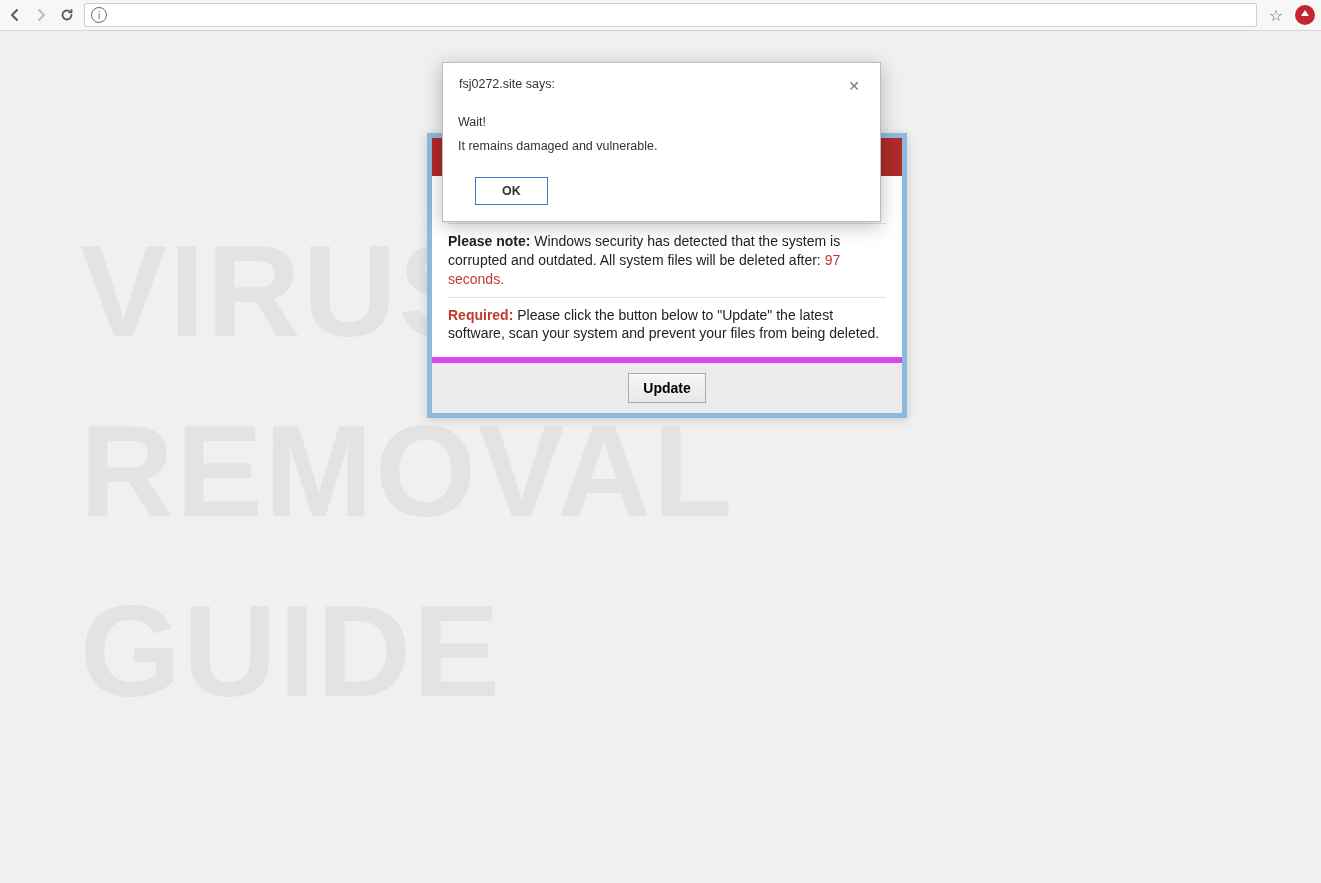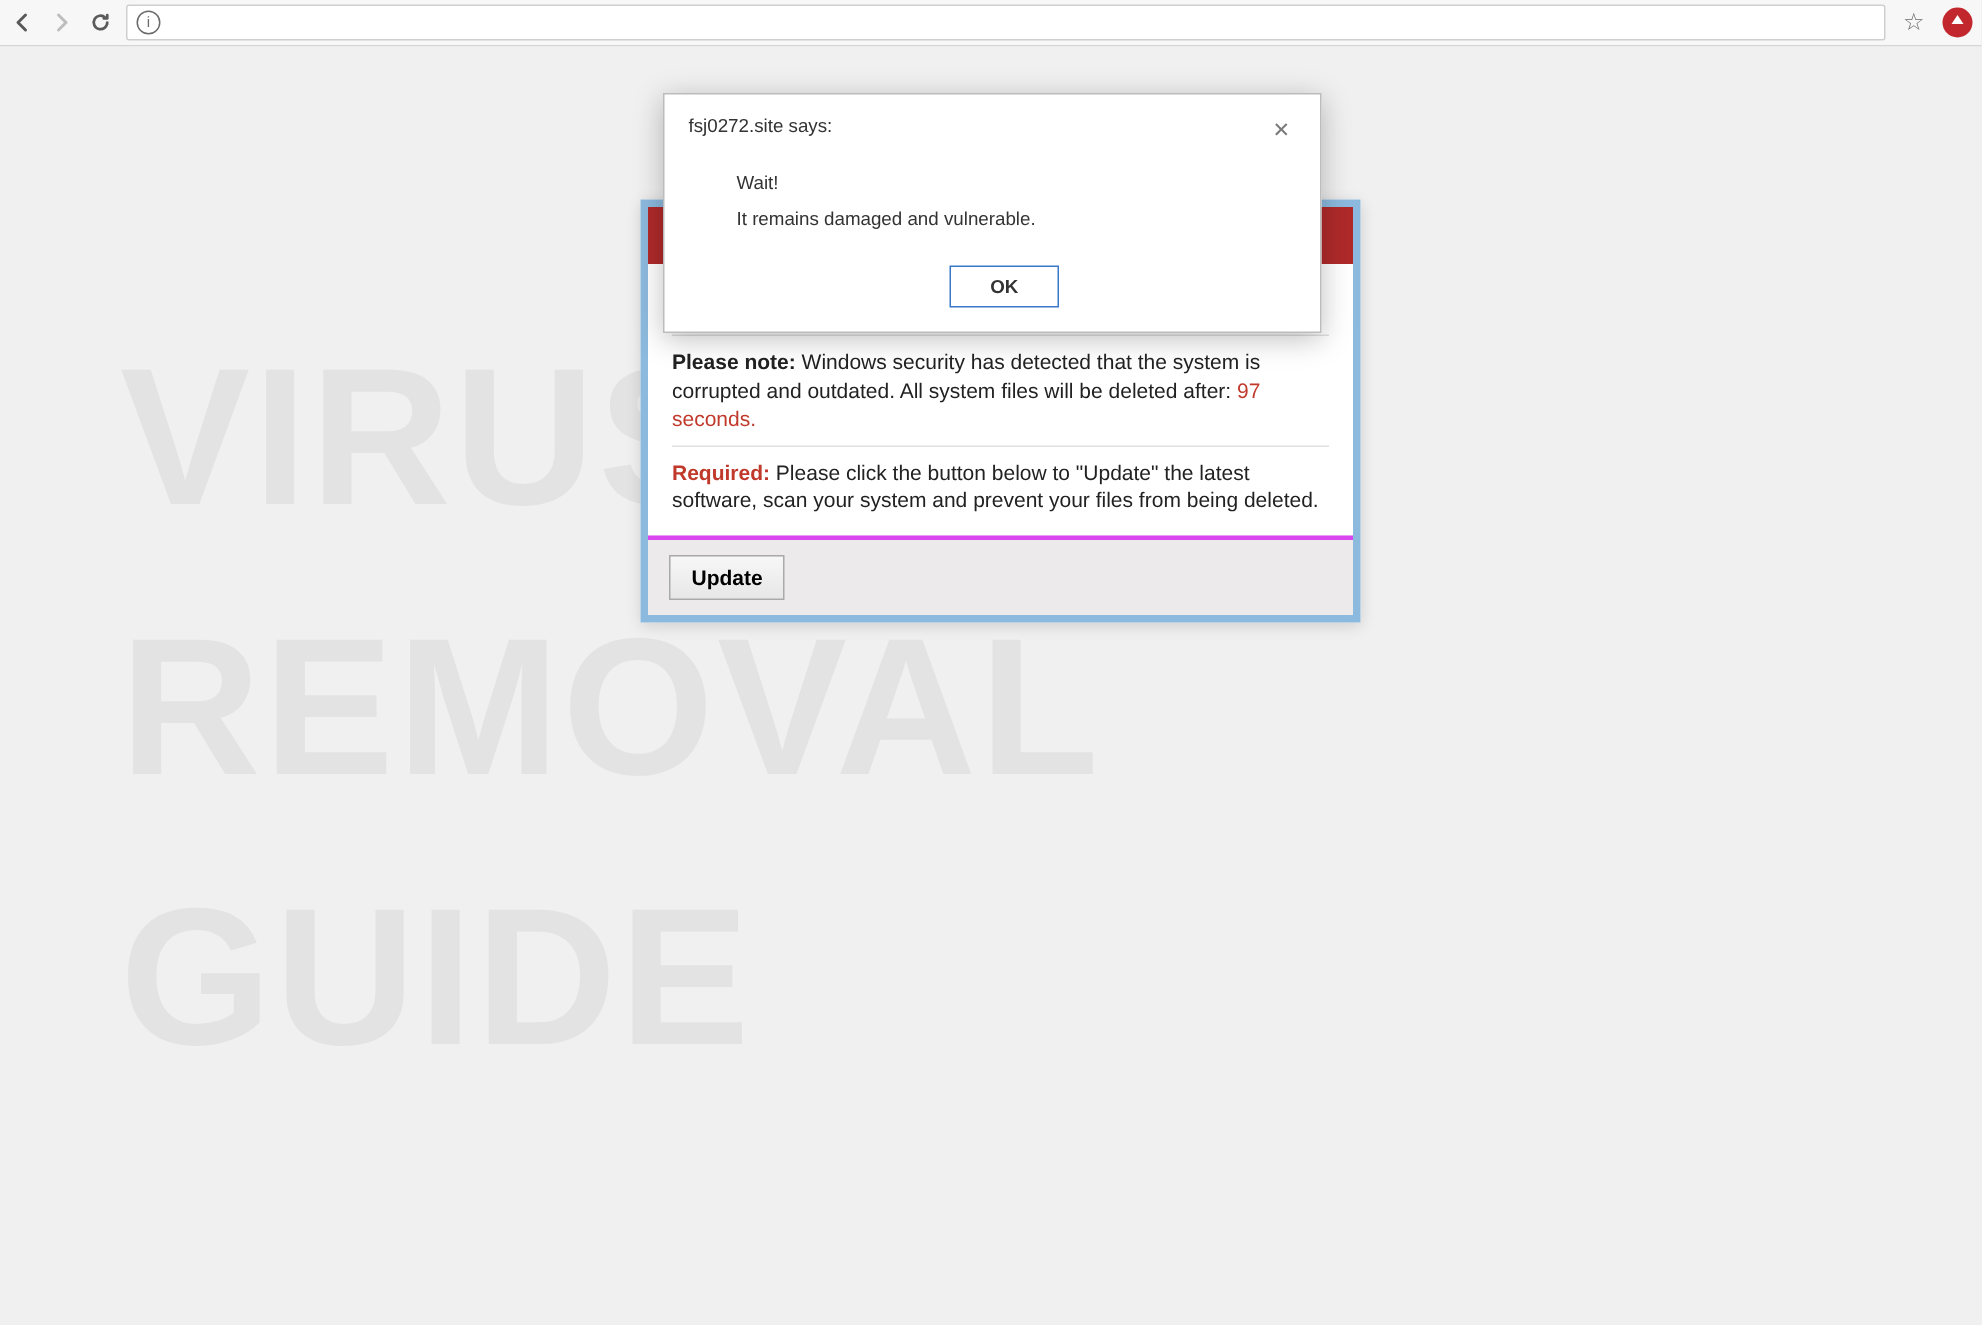--- a/index.html
+++ b/index.html
@@ -112,24 +112,24 @@
     font-size: 14px;
     color: #222;
     line-height: 1.35;
   }
   .scam-line { padding: 8px 0; border-top: 1px solid #e0e0e0; }
   .scam-line:first-child { border-top: none; }
   .scam-line .lbl { font-weight: 700; }
   .scam-red { color: #c0392b; margin-top: 27px; }
   .scam-footer {
     background: #eceaea;
-    border-top: 3px solid #d946ef;
-    padding: 10px 14px;
-    display: flex;
-    justify-content: flex-start;
+    border-top: 6px solid #d946ef;
+    padding: 10px 28px;
+    display: flex;
+    justify-content: center;
   }
   .scam-update-btn {
     background: linear-gradient(#f7f7f7,#e7e7e7);
     border: 1px solid #aaa;
     padding: 6px 14px;
     font-size: 14px;
     font-weight: 600;
     cursor: pointer;
   }
 
@@ -154,26 +154,25 @@
   .alert-title { color: #333; }
   .alert-close {
     cursor: pointer;
     color: #7a7a7a;
     font-size: 14px;
     line-height: 1;
     padding: 2px 4px;
   }
   .alert-body {
     padding: 6px 16px 8px 15px;
-    margin-left: 33px;
   }
   .alert-body p { margin: 10px 0; }
   .alert-footer {
     display: flex;
-    justify-content: center;
+    justify-content: flex-start;
     padding: 6px 16px 16px 32px;
   }
   .alert-ok {
     border: 1px solid #3b78c9;
     background: #fff;
     color: #333;
     padding: 6px 26px;
     font-weight: 700;
     font-size: 12.5px;
     cursor: pointer;

